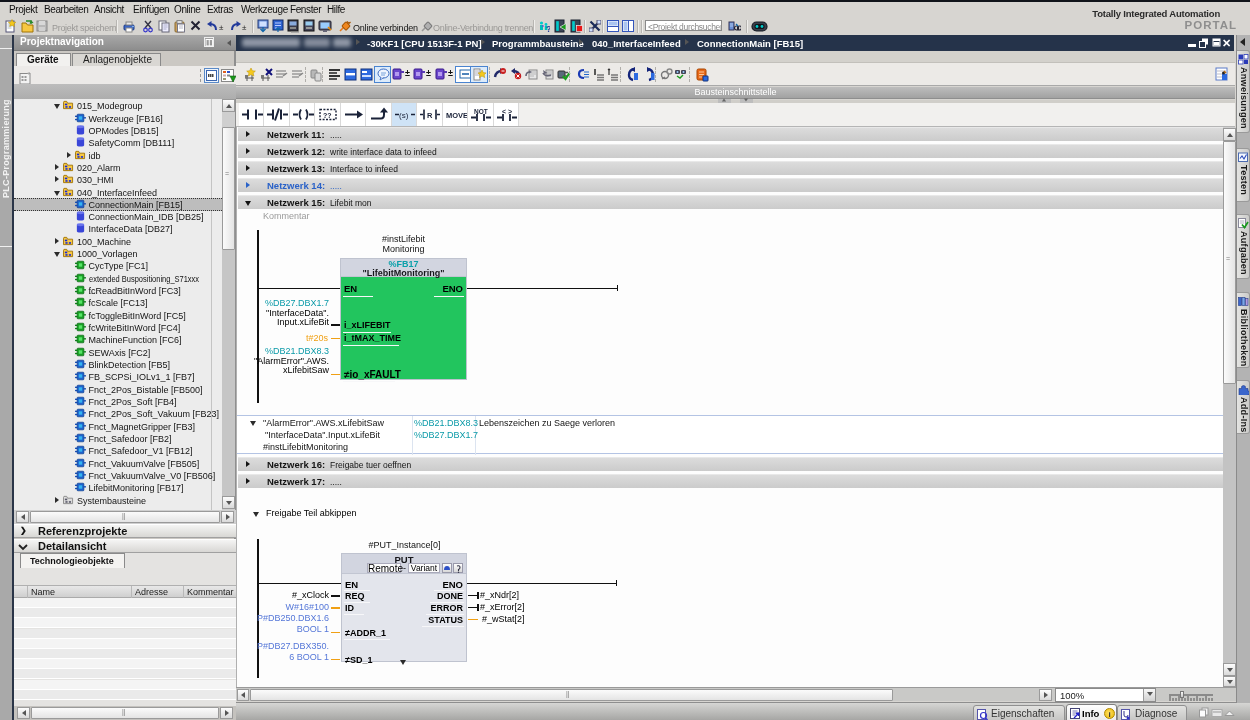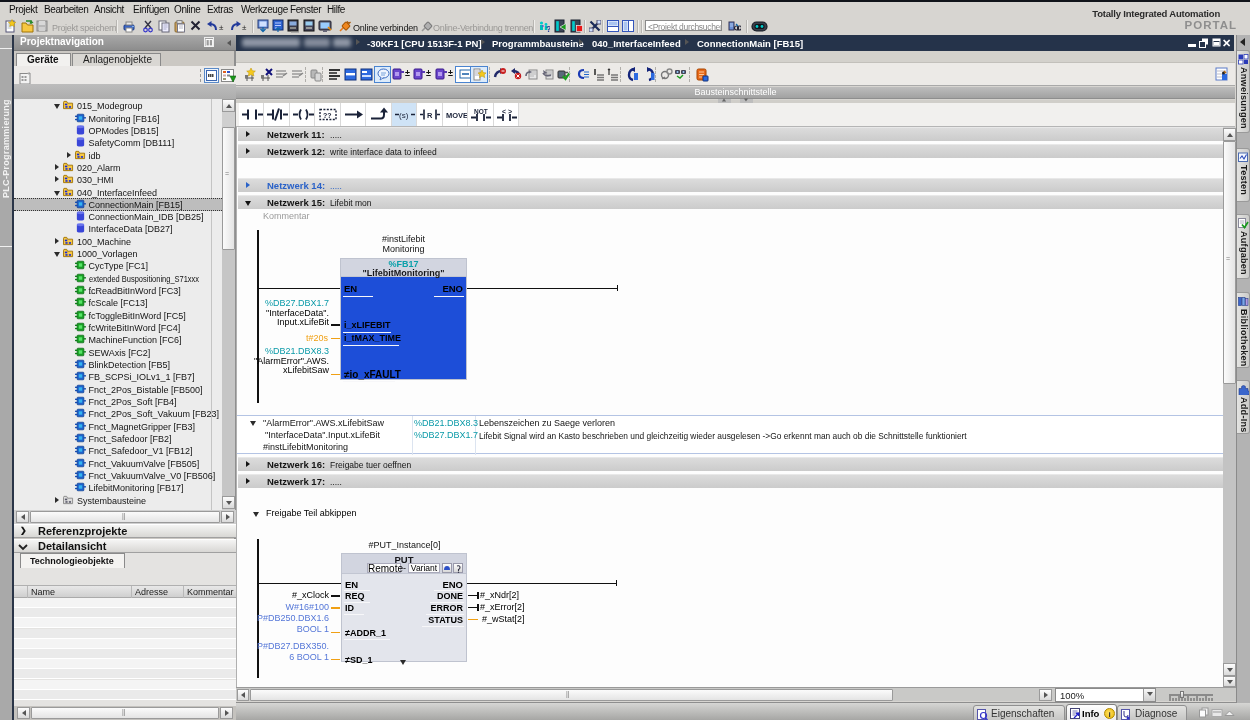--- a/index.html
+++ b/index.html
@@ -273,21 +273,21 @@
       <span class="lb" style="left:63px">015_Modegroup</span>
     </div>
 <div class="trow" style="top:14px">
       <svg class="ticon" style="left:61px;top:0px" width="13" height="10" viewBox="0 0 13 10">
         <rect x="0" y="2.2" width="3" height="1.6" fill="#1c50b4"></rect>
         <rect x="0" y="6" width="3" height="1.6" fill="#1c50b4"></rect>
         <rect x="10" y="4" width="3" height="1.6" fill="#1c50b4"></rect>
         <rect x="2.5" y="0.5" width="8" height="9" rx="1" fill="#1d62cd" stroke="#0c3c8c" stroke-width="0.8"></rect>
         <rect x="4.5" y="3" width="4" height="4" fill="#35b4f0"></rect>
       </svg>
-      <span class="lb" style="left:74.5px">Monitoring [FB16]</span>
+      <span class="lb" style="left:74.5px">Werkzeuge [FB16]</span>
     </div>
 <div class="trow" style="top:26px">
       <svg class="ticon" style="left:61px;top:0px" width="9" height="11" viewBox="0 0 9 11">
         <path d="M0.5 2 L0.5 9 Q0.5 10.5 4.5 10.5 Q8.5 10.5 8.5 9 L8.5 2 Z" fill="#3a46d8"></path>
         <ellipse cx="4.5" cy="2" rx="4" ry="1.6" fill="#6a74ec"></ellipse>
       </svg>
       <span class="lb" style="left:74.5px">OPModes [DB15]</span>
     </div>
 <div class="trow" style="top:38px">
       <svg class="ticon" style="left:61px;top:0px" width="9" height="11" viewBox="0 0 9 11">
@@ -884,37 +884,42 @@
     <div class="abs" style="left:1px;top:-0px;width:986px;height:13.5px;background:linear-gradient(#dcdcdc,#cbcbcb);border-top:1px solid #e8e8e8;font-size:9.5px">
       <span class="arr e" style="left:8px;top:3px;border-left-color:#141414"></span>
       <span class="tx" style="left:29px;top:1px;font-weight:bold;color:#141414">Netzwerk 11:</span>
       <span class="tx" style="left:92px;top:1.5px;color:#141414;font-size:8.5px">.....</span>
     </div>
 <div class="abs" style="left:1px;top:17px;width:986px;height:13.5px;background:linear-gradient(#dcdcdc,#cbcbcb);border-top:1px solid #e8e8e8;font-size:9.5px">
       <span class="arr e" style="left:8px;top:3px;border-left-color:#141414"></span>
       <span class="tx" style="left:29px;top:1px;font-weight:bold;color:#141414">Netzwerk 12:</span>
       <span class="tx" style="left:92px;top:1.5px;color:#141414;font-size:8.5px">write interface data to infeed</span>
     </div>
+<div class="abs" style="left:1px;top:34px;width:986px;height:13.5px;background:linear-gradient(#dcdcdc,#cbcbcb);border-top:1px solid #e8e8e8;font-size:9.5px">
+      <span class="arr e" style="left:8px;top:3px;border-left-color:#141414"></span>
+      <span class="tx" style="left:29px;top:1px;font-weight:bold;color:#141414">Netzwerk 13:</span>
+      <span class="tx" style="left:92px;top:1.5px;color:#141414;font-size:8.5px">Interface to infeed</span>
+    </div>
 <div class="abs" style="left:1px;top:51px;width:986px;height:13.5px;background:linear-gradient(#dcdcdc,#cbcbcb);border-top:1px solid #e8e8e8;font-size:9.5px">
       <span class="arr e" style="left:8px;top:3px;border-left-color:#2a62c8"></span>
       <span class="tx" style="left:29px;top:1px;font-weight:bold;color:#2a62c8">Netzwerk 14:</span>
       <span class="tx" style="left:92px;top:1.5px;color:#2a62c8;font-size:8.5px">.....</span>
     </div>
 <div class="abs" style="left:1px;top:68px;width:986px;height:13.5px;background:linear-gradient(#dcdcdc,#cbcbcb);border-top:1px solid #e8e8e8;font-size:9.5px">
       <span class="arr o" style="left:7px;top:4px;border-top-color:#141414"></span>
       <span class="tx" style="left:29px;top:1px;font-weight:bold;color:#141414">Netzwerk 15:</span>
       <span class="tx" style="left:92px;top:1.5px;color:#141414;font-size:8.5px">Lifebit mon</span>
     </div>
 <span class="tx" style="left:26px;top:84px;color:#9a9a9a;font-size:9px">Kommentar</span>
 <div class="abs" style="left:20px;top:103px;width:1.5px;height:173px;background:#111"></div>
 <div class="abs" style="left:20px;top:160.5px;width:83px;height:1.5px;background:#111"></div>
 <div class="abs" style="left:230px;top:160.5px;width:150px;height:1.5px;background:#111"></div>
 <div class="abs" style="left:379.5px;top:158px;width:1.5px;height:6px;background:#111"></div>
 <div class="abs" style="left:103px;top:107px;width:127px;text-align:center;font-size:9px;color:#141414">#instLifebit<br>Monitoring</div>
-<div class="abs" style="left:103px;top:131px;width:127px;height:122px;background:#1d4ed8;border:1px solid #bfc3cf">
+<div class="abs" style="left:103px;top:131px;width:127px;height:122px;background:#22c55e;border:1px solid #bfc3cf">
 <div class="abs" style="left:0;top:0;width:125px;height:18px;background:#d2d5e0;border-bottom:1px solid #c2c6d2;text-align:center">
 <div style="font-size:9px;font-weight:bold;color:#0aa0aa;margin-top:0px">%FB17</div>
 <div style="font-size:9px;font-weight:bold;color:#16161a;margin-top:-1px">"LifebitMonitoring"</div>
       </div>
 <span class="tx" style="left:3px;top:24px;font-size:9.5px;font-weight:bold">EN</span>
 <span class="tx" style="right:3px;top:24px;font-size:9.5px;font-weight:bold">ENO</span>
 <span class="abs" style="left:2px;top:37px;width:30px;height:1px;background:#f7f7f9"></span>
       <span class="abs" style="right:2px;top:37px;width:30px;height:1px;background:#f7f7f9"></span>
       <span class="abs" style="left:2px;top:73px;width:48px;height:1px;background:#f7f7f9"></span>
       <span class="abs" style="left:2px;top:86px;width:56px;height:1px;background:#f7f7f9"></span>
@@ -931,21 +936,20 @@
 <div class="abs" style="left:94px;top:246.5px;width:9px;height:1.5px;background:#f0a014"></div>
 <div class="abs" style="left:0px;top:288px;width:987px;height:39px;background:#fff;border-top:1.5px solid #b4c4e4;border-bottom:1.5px solid #b4c4e4;font-size:9px;color:#141414">
 <span class="abs" style="left:175px;top:0;width:1px;height:39px;background:#dce4f0"></span>
 <span class="abs" style="left:238px;top:0;width:1px;height:39px;background:#dce4f0"></span>
 <span class="arr o" style="left:13px;top:4px"></span>
 <span class="tx" style="left:26px;top:2px">"AlarmError".AWS.xLifebitSaw</span>
 <span class="tx" style="left:177px;top:2px;color:#0b9aa8">%DB21.DBX8.3</span>
 <span class="tx" style="left:242px;top:2px">Lebenszeichen zu Saege verloren</span>
 <span class="tx" style="left:28px;top:14px">"InterfaceData".Input.xLifeBit</span>
 <span class="tx" style="left:177px;top:14px;color:#0b9aa8">%DB27.DBX1.7</span>
-<span class="tx" style="left:242px;top:14.5px;font-size:8.4px">Lifebit Signal wird an Kasto beschrieben und gleichzeitig wieder ausgelesen -&gt;Go erkennt man auch ob die Schnittstelle funktioniert</span>
 <span class="tx" style="left:26px;top:26px">#instLifebitMonitoring</span>
 </div>
 <div class="abs" style="left:1px;top:330px;width:986px;height:13.5px;background:linear-gradient(#dcdcdc,#cbcbcb);border-top:1px solid #e8e8e8;font-size:9.5px">
       <span class="arr e" style="left:8px;top:3px;border-left-color:#141414"></span>
       <span class="tx" style="left:29px;top:1px;font-weight:bold;color:#141414">Netzwerk 16:</span>
       <span class="tx" style="left:92px;top:1.5px;color:#141414;font-size:8.5px">Freigabe tuer oeffnen</span>
     </div>
 <div class="abs" style="left:1px;top:347px;width:986px;height:13.5px;background:linear-gradient(#dcdcdc,#cbcbcb);border-top:1px solid #e8e8e8;font-size:9.5px">
       <span class="arr e" style="left:8px;top:3px;border-left-color:#141414"></span>
       <span class="tx" style="left:29px;top:1px;font-weight:bold;color:#141414">Netzwerk 17:</span>

